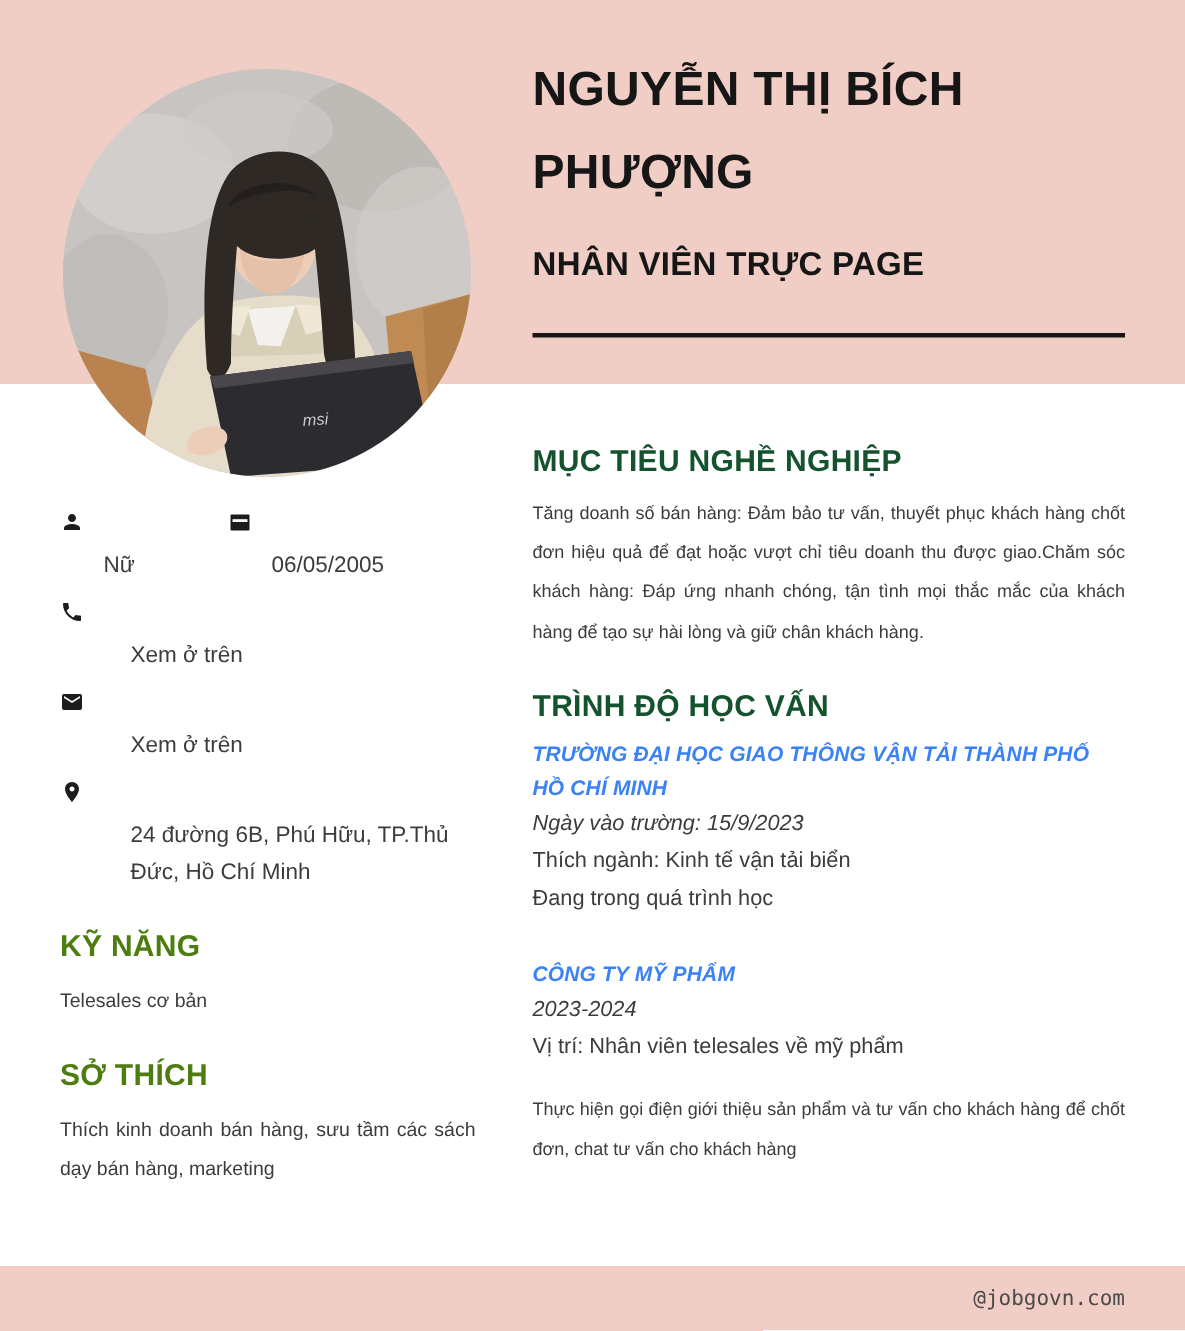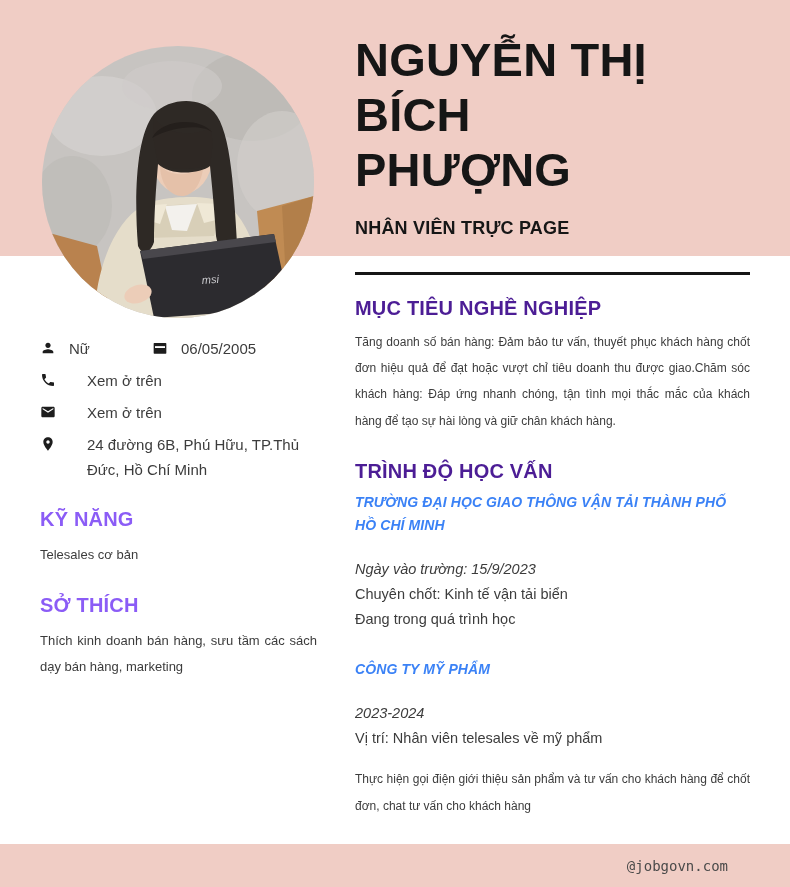--- a/index.html
+++ b/index.html
@@ -22,21 +22,21 @@
   }
   .footer-band {
     position: absolute;
     bottom: 0; left: 0;
     width: 100%;
     height: 43px;
     background: #f0cdc5;
     display: flex;
     align-items: center;
     justify-content: flex-end;
-    padding-right: 62px;
+    padding-right: 40px;
   }
   .watermark {
     font-family: "DejaVu Sans Mono", "Liberation Mono", monospace;
     font-size: 14px;
     color: #4a4a4a;
   }
   .photo-wrap {
     position: absolute;
     left: 42px;
     top: 46px;
@@ -44,29 +44,29 @@
     height: 272px;
   }
   .header-block {
     position: absolute;
     left: 355px;
     top: 32px;
     width: 395px;
     color: #161616;
   }
   .name {
-    font-size: 47px;
+    font-size: 32px;
     font-weight: 700;
     line-height: 55px;
     letter-spacing: 0.2px;
     color: #161616;
   }
   .job-title {
     margin-top: 21px;
-    font-size: 18px;
+    font-size: 22px;
     font-weight: 700;
     letter-spacing: 0.2px;
     color: #161616;
   }
   .divider {
     margin-top: 33px;
     height: 3px;
     background: #161616;
   }
   .left-col {
@@ -85,66 +85,66 @@
     font-size: 15px;
     line-height: 25px;
   }
   .contact-row .icon { flex: 0 0 16px; width: 16px; height: 16px; margin-top: 4px; }
   .contact-row .icon svg { display: block; width: 16px; height: 16px; fill: #1d1d1d; }
   .contact-first { display: flex; margin-bottom: 7px; }
   .contact-cell { display: flex; align-items: flex-start; gap: 13px; font-size: 15px; line-height: 25px; min-height: 25px; }
   .cell-gender { width: 112px; }
   .contact-cell .icon { flex: 0 0 16px; width: 16px; height: 16px; margin-top: 4px; }
   .contact-cell .icon svg { display: block; width: 16px; height: 16px; fill: #1d1d1d; }
-  .contact-text { max-width: 216px; }
+  .contact-text { max-width: 216px; margin-top: 28px; }
   .side-heading {
     margin-top: 26px;
     font-size: 20px;
     font-weight: 700;
-    color: #8b5cf6;
+    color: #4d7c0f;
     letter-spacing: 0.2px;
   }
   .side-text {
     margin-top: 11px;
     font-size: 13px;
     line-height: 26px;
   }
   .side-text.justify { text-align: justify; }
   .right-col {
     position: absolute;
     left: 355px;
     top: 296px;
     width: 395px;
     color: #3c3c3c;
   }
   .section-heading {
     font-size: 20px;
     font-weight: 700;
-    color: #4c1d95;
+    color: #14532d;
     letter-spacing: 0.2px;
     line-height: 24px;
   }
   .body-par {
     margin-top: 9px;
     font-size: 12px;
     line-height: 26.2px;
     text-align: justify;
   }
   .section { margin-top: 25px; }
   .sub-heading {
     margin-top: 8px;
     font-size: 14px;
     font-weight: 700;
     line-height: 23px;
     color: #3b82f6;
     letter-spacing: 0.1px;
     font-style: italic;
   }
   .italic-line {
-    margin-top: 20px;
+    margin-top: 0;
     font-size: 14.5px;
     font-style: italic;
     line-height: 25px;
   }
   .plain-line {
     font-size: 14.5px;
     line-height: 25.5px;
   }
 </style>
 </head>
@@ -272,21 +272,21 @@
 
     <div>
       <div class="section-heading">MỤC TIÊU NGHỀ NGHIỆP</div>
       <div class="body-par">Tăng doanh số bán hàng: Đảm bảo tư vấn, thuyết phục khách hàng chốt đơn hiệu quả để đạt hoặc vượt chỉ tiêu doanh thu được giao.Chăm sóc khách hàng: Đáp ứng nhanh chóng, tận tình mọi thắc mắc của khách hàng để tạo sự hài lòng và giữ chân khách hàng.</div>
     </div>
 
     <div class="section">
       <div class="section-heading">TRÌNH ĐỘ HỌC VẤN</div>
       <div class="sub-heading">TRƯỜNG ĐẠI HỌC GIAO THÔNG VẬN TẢI THÀNH PHỐ HỒ CHÍ MINH</div>
       <div class="italic-line">Ngày vào trường: 15/9/2023</div>
-      <div class="plain-line">Chuyên chốt: Kinh tế vận tải biển</div>
+      <div class="plain-line">Thích ngành: Kinh tế vận tải biển</div>
       <div class="plain-line">Đang trong quá trình học</div>
     </div>
 
     <div class="section">
       <div class="sub-heading">CÔNG TY MỸ PHẨM</div>
       <div class="italic-line">2023-2024</div>
       <div class="plain-line">Vị trí: Nhân viên telesales về mỹ phẩm</div>
       <div class="body-par" style="margin-top:15px">Thực hiện gọi điện giới thiệu sản phẩm và tư vấn cho khách hàng để chốt đơn, chat tư vấn cho khách hàng</div>
     </div>
 

